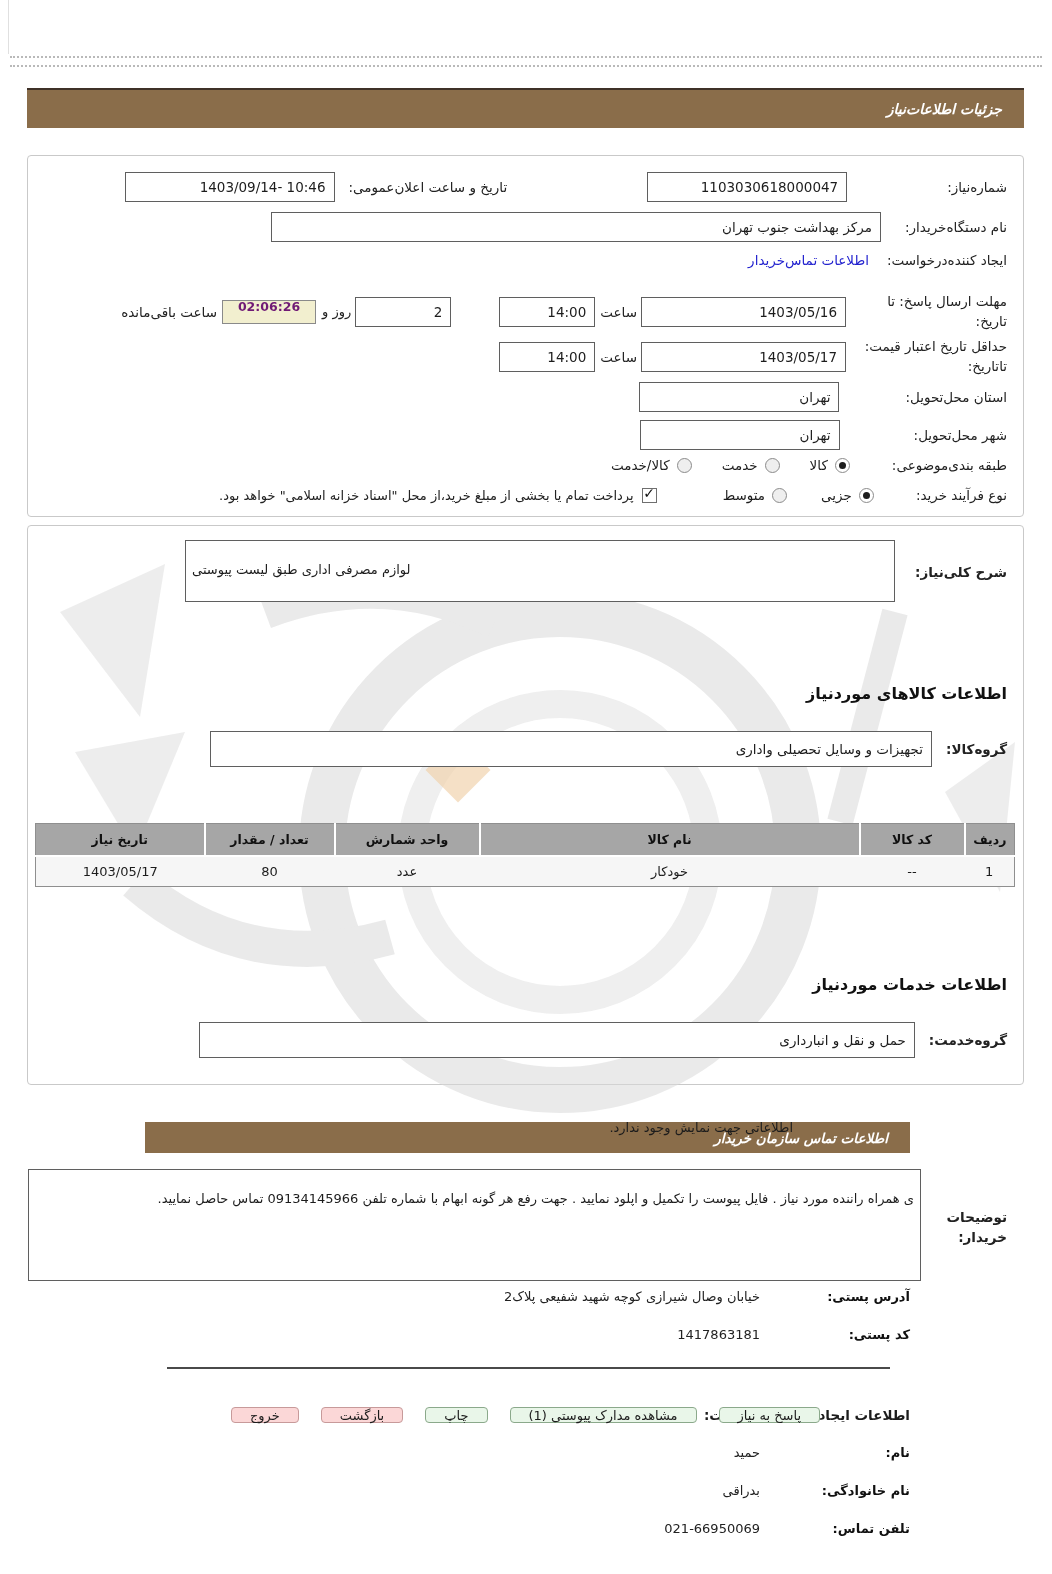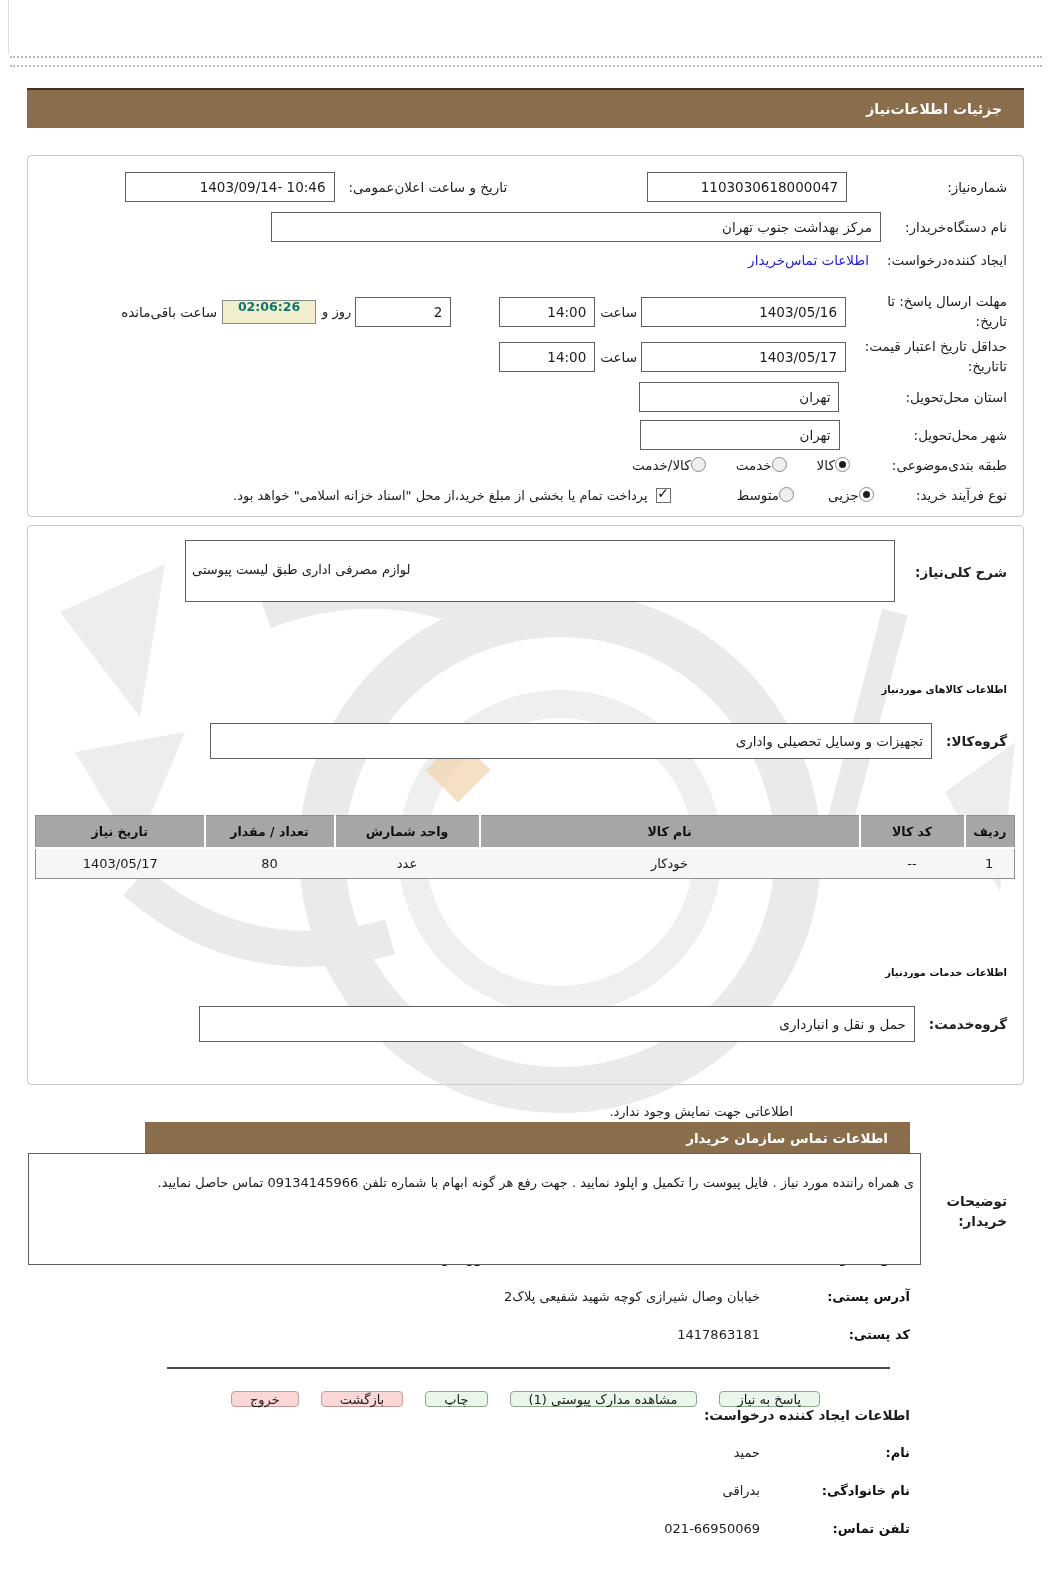--- a/index.html
+++ b/index.html
@@ -12,21 +12,21 @@
 
   
   .top-left-edge{position:absolute;left:8px;top:0;height:54px;border-left:1px solid #e0e0e0;}
   .dotted{position:absolute;left:10px;right:10px;border-top:2px dotted #b9b9b9;}
   .dotted.d1{top:56px;}
   .dotted.d2{top:65px;}
 
   
   .bar{
     background:#8a6d4a;border-top:2px solid #3f3128;color:#fff;font-weight:bold;
-    display:flex;align-items:center;padding:0 22px;box-sizing:border-box;
+    display:flex;align-items:center;padding:0 22px;box-sizing:border-box;font-style:italic;
   }
   .bar.main{position:absolute;top:88px;left:27px;width:997px;height:40px;font-size:14px;}
   .bar.contact{position:absolute;top:1122px;left:145px;width:765px;height:31px;font-size:13.5px;border-top:none;}
 
   
   .panel{
     position:absolute;left:27px;width:997px;background:#fff;
     border:1px solid #c9c9c9;border-radius:4px;box-sizing:border-box;
   }
   #panel1{top:155px;height:362px;}
@@ -38,39 +38,39 @@
   .flabel.two{white-space:normal;width:155px;line-height:1.45;}
   .fbox{
     border:1px solid #5f5f5f;background:#fff;height:28px;box-sizing:border-box;
     display:flex;align-items:center;padding:0 8px;font-size:13.5px;
   }
   .fbox.tall{height:30px;}
   .link{color:#2323cf;cursor:pointer;white-space:nowrap;}
   .timerbox{
     background:#f2efcf;border:1px solid #8a8a8a;height:22px;min-width:92px;
     display:flex;align-items:center;justify-content:center;
-    font-weight:bold;font-size:12.5px;color:#0f766e;overflow:hidden;
+    font-weight:bold;font-size:12.5px;color:#701a75;overflow:hidden;
   }
   .timerbox span{position:relative;top:-5px;}
 
   
   .radio{width:15px;height:15px;border:1px solid #8b8b8b;border-radius:50%;
     background:#efefef;box-sizing:border-box;flex:0 0 auto;}
   .radio.sel{background:#fff;position:relative;}
   .radio.sel::after{content:"";position:absolute;inset:3px;background:#1d1d1d;border-radius:50%;}
-  .opt{display:flex;align-items:flex-start;}
+  .opt{display:flex;align-items:flex-end;gap:7px;}
   .chk{width:15px;height:15px;border:1px solid #6f6f6f;background:#fff;box-sizing:border-box;
     display:flex;align-items:center;justify-content:center;flex:0 0 auto;position:relative;}
   .chk.checked::after{content:"✓";font-size:14px;font-weight:bold;color:#111;position:relative;top:-2px;}
 
   
   .area{border:1px solid #5f5f5f;background:#fff;box-sizing:border-box;padding:19px 6px;
     font-size:13px;line-height:1.5;overflow:hidden;}
   .bold{font-weight:bold;}
-  .sechead{font-weight:bold;font-size:10px;color:#111;}
+  .sechead{font-weight:bold;font-size:16px;color:#111;}
 
   
   .gtable{width:980px;border-collapse:collapse;border:1px solid #8f8f8f;background:#fff;}
   .gtable th{
     background:#a6a6a6;color:#101010;font-size:12.5px;font-weight:bold;
     padding:8px 4px;border-left:2px solid #fff;white-space:nowrap;
   }
   .gtable th:last-child{border-left:none;}
   .gtable td{
     background:#f6f6f6;font-size:13px;padding:7px 4px;text-align:center;border-top:2px solid #fff;

